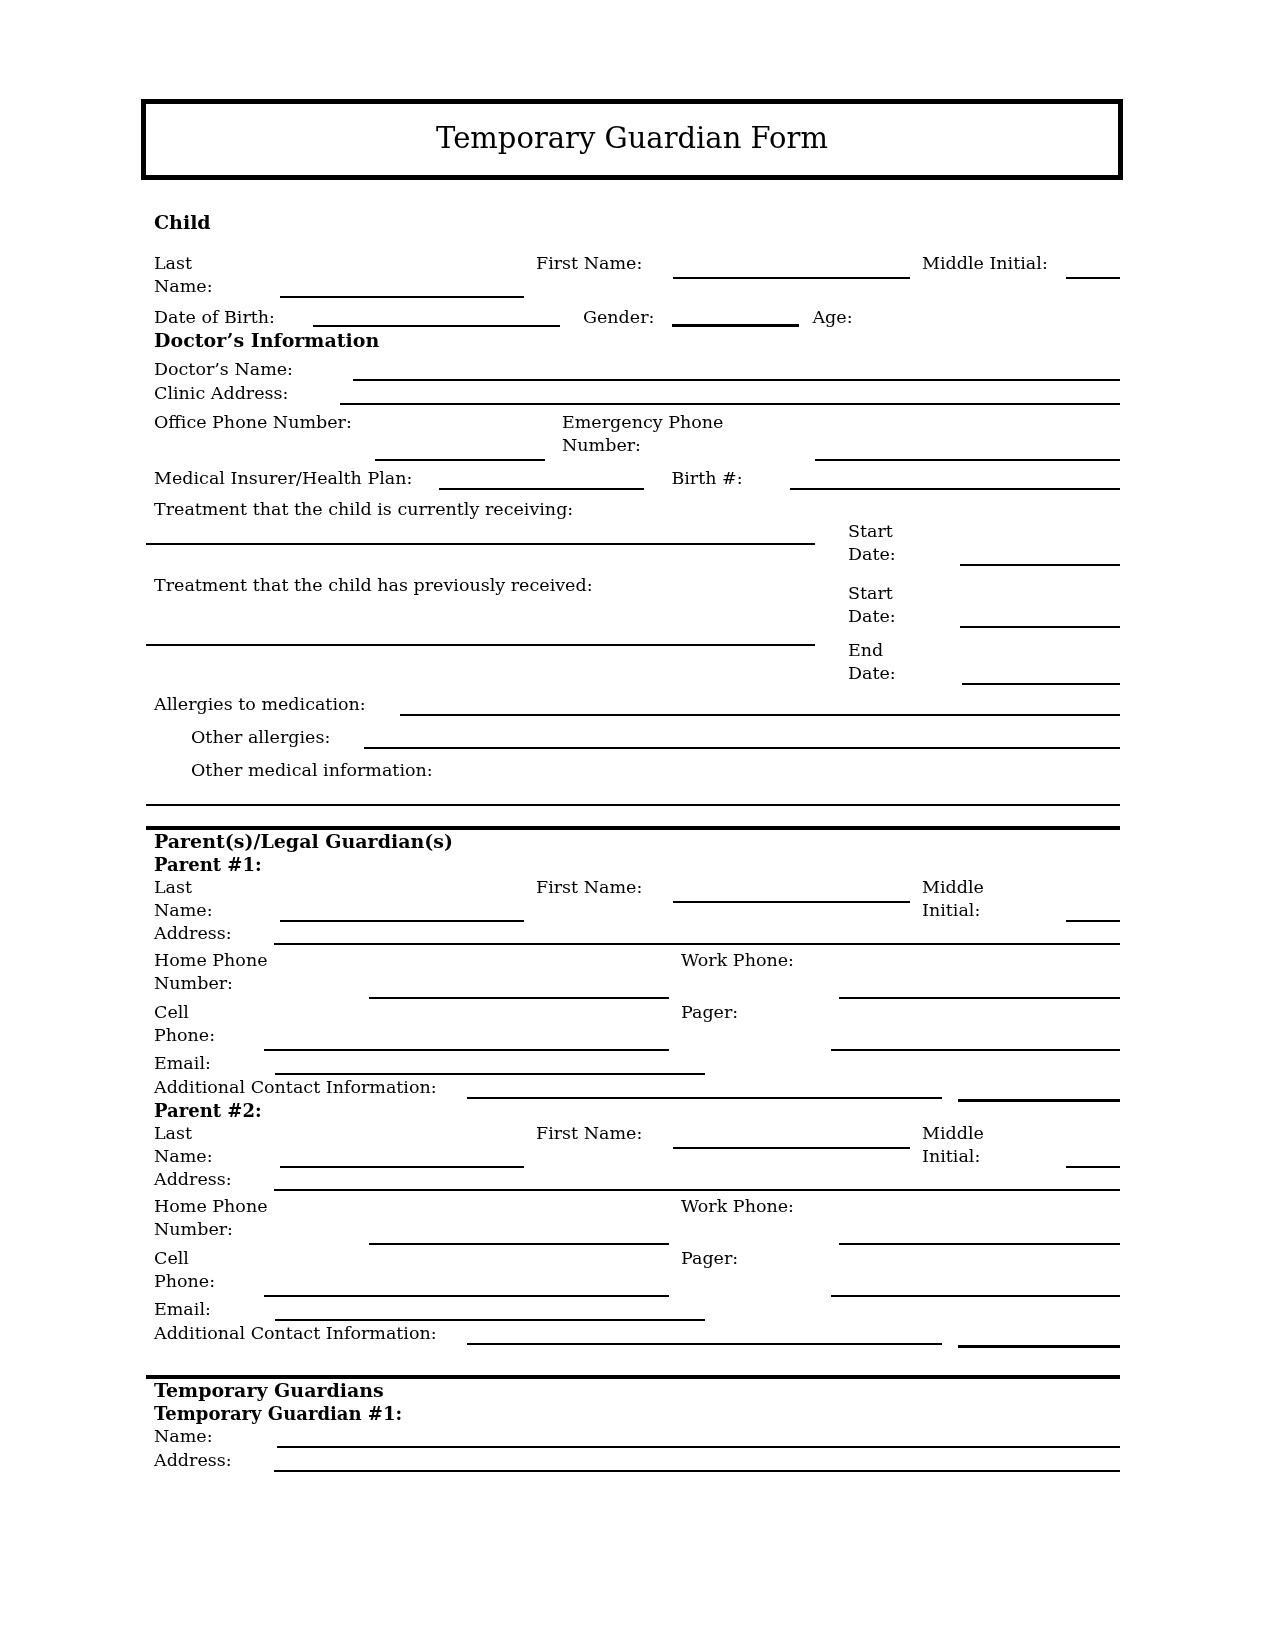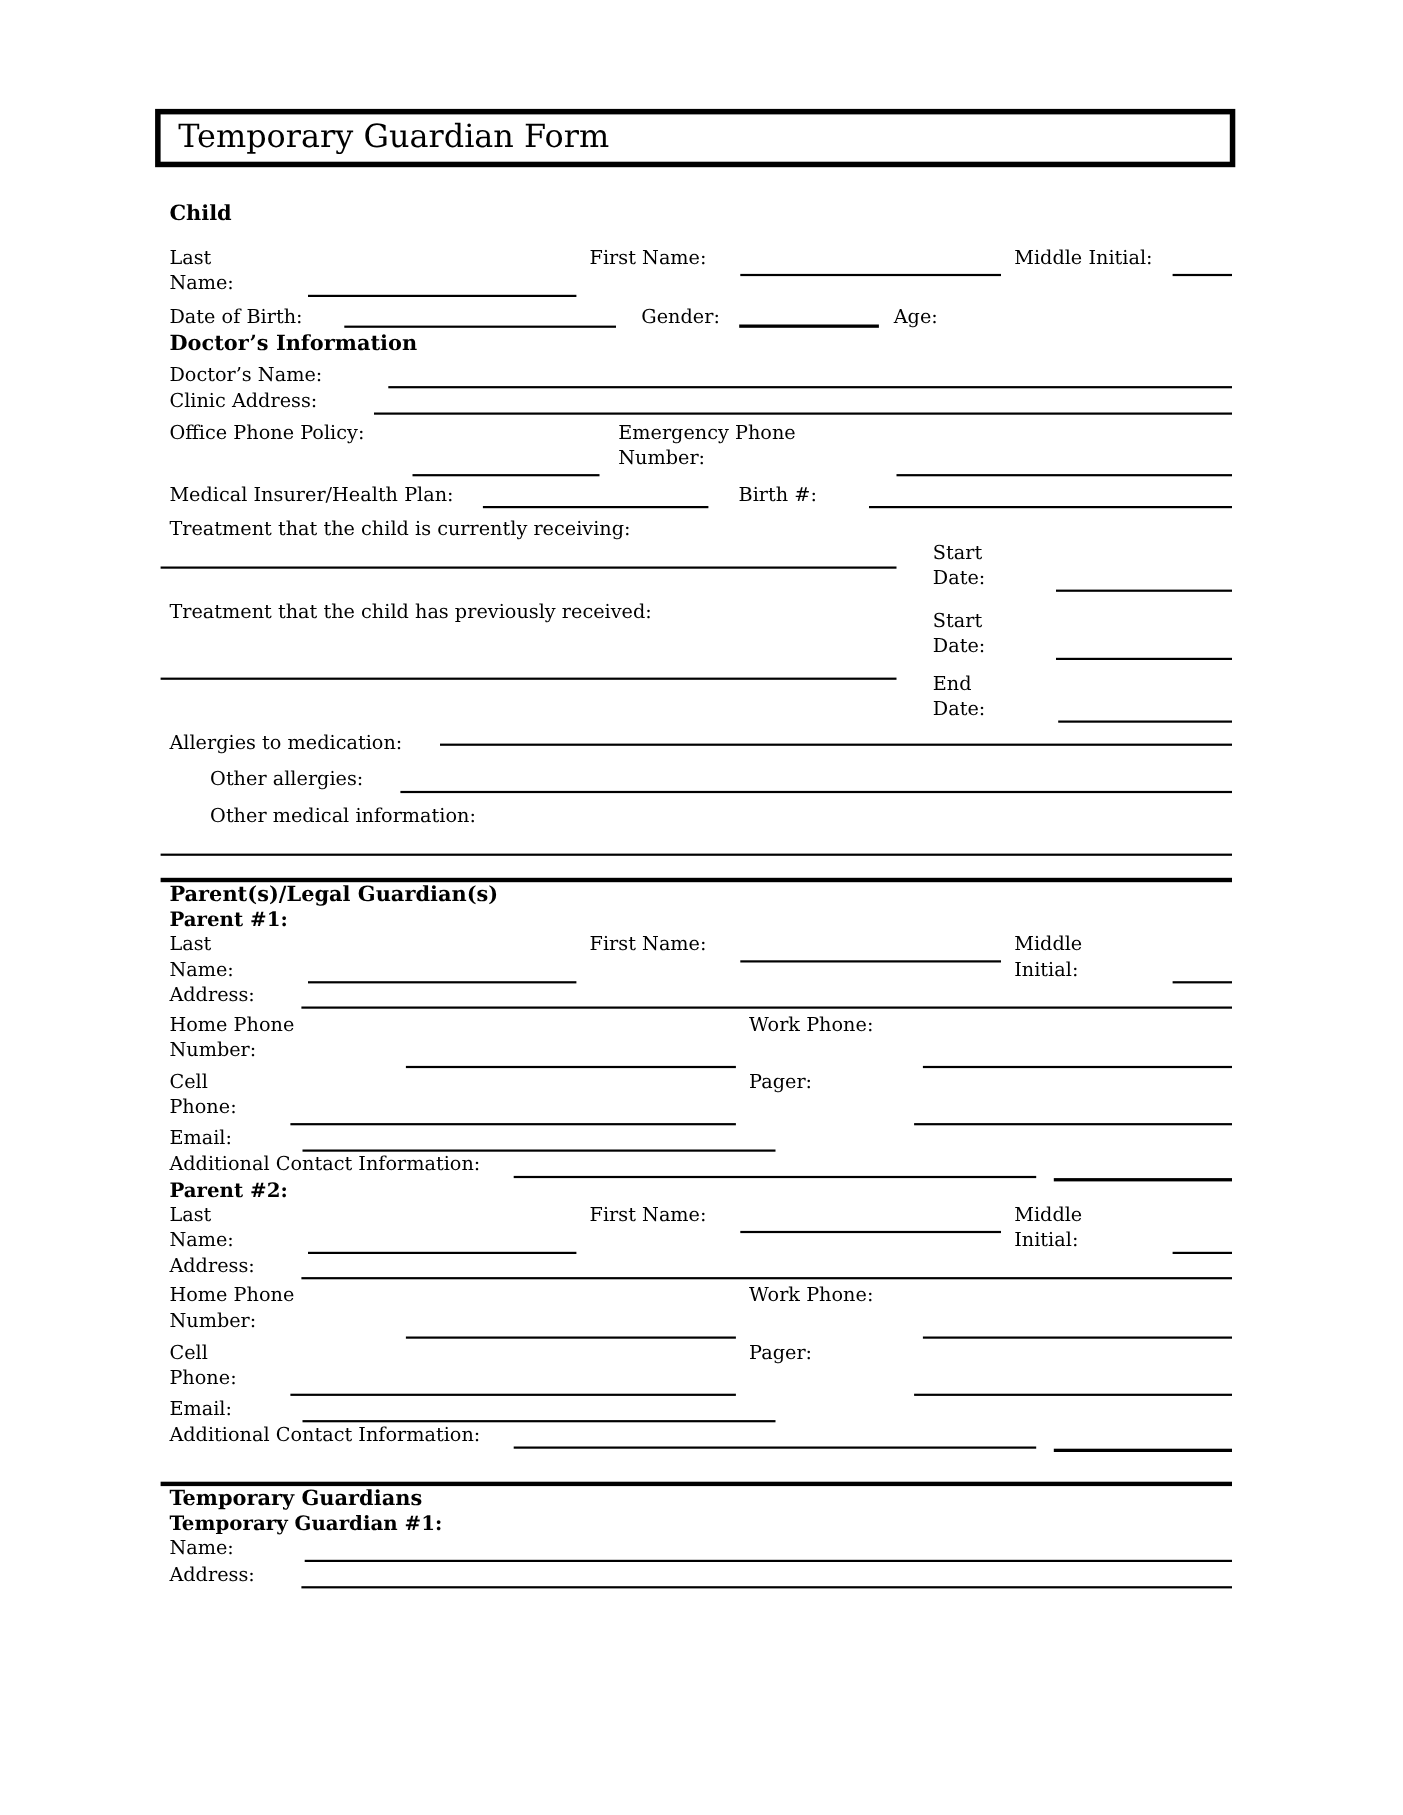--- a/index.html
+++ b/index.html
@@ -8,21 +8,21 @@
     width:1275px; height:1650px; background:#ffffff; color:#000;
     font-family:"DejaVu Serif", serif;
     font-size:17.5px; line-height:23px;
     overflow:hidden;
   }
   .title-box {
     margin:99px 152px 0 141px;
     border:5px solid #000;
     padding:3px 0 6px 0;
   }
-  h1 { margin:0; font-size:29px; line-height:34px; font-weight:400;padding-left:16px; }
+  h1 { margin:14px; text-align:center; font-size:29px; line-height:34px; font-weight:400; }
   .content { margin:31px 155px 0 154px; }
   h2.sec { font-size:19px; line-height:23px; font-weight:700; text-align:left; margin:0; }
   h3.sub { font-size:18px; line-height:23px; font-weight:700; margin:0; }
 
   .lbl { display:inline; }
   .blk { display:block; }
   .w95  { display:inline-block; width:95px; }
   .w64  { display:inline-block; width:64px; }
   .w120 { display:block; width:120px; }
   .w170 { display:block; width:170px; }
@@ -66,21 +66,21 @@
   .hline { margin-left:215px; margin-top:2px; }
   .wkline { margin-left:158px; margin-top:auto; }
   .cline { margin-left:110px; margin-top:2px; }
   .pgline { margin-left:150px; margin-top:auto; }
 
   .email-line { width:430px; margin-left:52px; }
   .addl-a { width:475px; margin-left:18px; }
   .addl-b { flex:1 1 auto; border-bottom:3px solid #000; height:15px; margin-left:4px; transform:translateY(3px); }
 
   .mt6  { margin-top:6px; }
-  .mt8  { margin-top:8px;align-items:center; }
+  .mt8  { margin-top:8px; }
   .mt10 { margin-top:10px;margin-left:37px; }
   .mt20 { margin-top:20px; }
   .mt22 { margin-top:22px; }
   .mt26 { margin-top:26px; }
   .mt30 { margin-top:30px; }
   .mt34 { margin-top:34px; }
   .mt50 { margin-top:50px; }
 </style>
 </head>
 <body>
@@ -121,21 +121,21 @@
       <span class="fline" style="margin-left:48px"></span>
     </div>
 
     <div class="flexend" style="margin-top:1px">
       <span class="lbl" style="white-space:nowrap">Clinic Address:</span>
       <span class="fline" style="margin-left:40px"></span>
     </div>
 
     <div class="grid2d">
       <div class="colflex">
-        <span class="lbl">Office Phone Policy:</span>
+        <span class="lbl">Office Phone Number:</span>
         <div class="wline oline"></div>
       </div>
       <div class="colflex">
         <span class="lbl w170">Emergency Phone Number:</span>
         <div class="wline eline"></div>
       </div>
     </div>
 
     <div class="flexend mt6">
       <span class="lbl" style="white-space:nowrap">Medical Insurer/Health Plan:</span>

